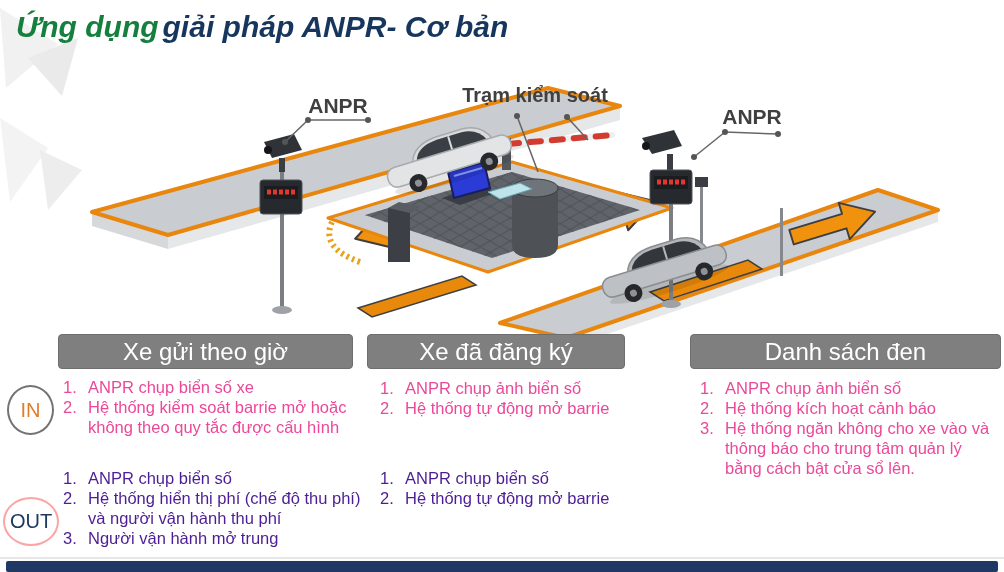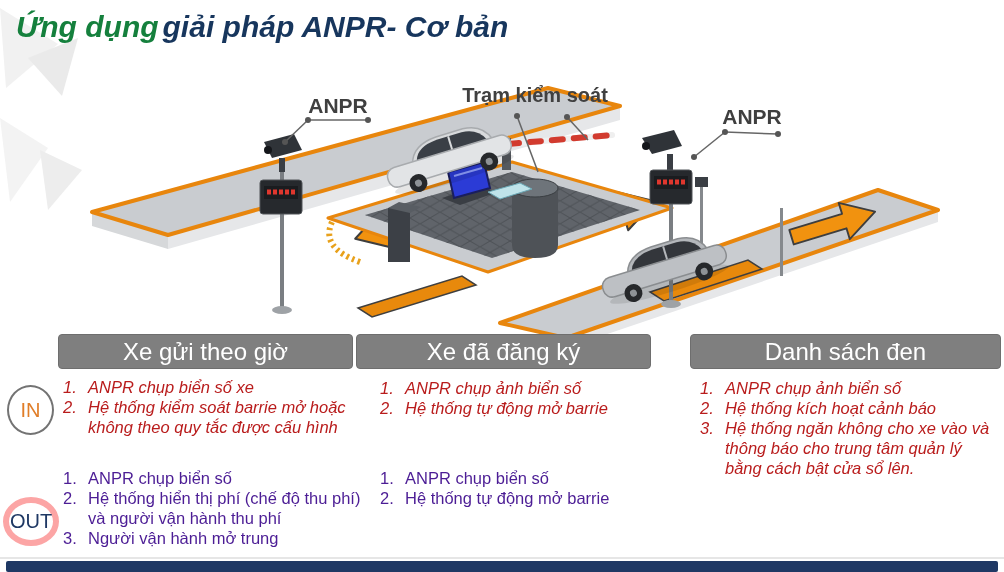--- a/index.html
+++ b/index.html
@@ -17,35 +17,35 @@
   .title .t-blue { color:#17365D; margin-left:4px; }
   
   .diagram { position:absolute; left:80px; top:80px; }
   
   .hdr {
     position:absolute; top:334px; height:35px; background:#7F7F7F;
     border:1px solid #6e6e6e; border-radius:4px; color:#ffffff;
     font-size:24px; display:flex; align-items:center; justify-content:center;
   }
   .hdr1 { left:58px;  width:295px; }
-  .hdr2 { left:356px; width:295px; }
+  .hdr2 { left:367px; width:258px; }
   .hdr3 { left:690px; width:311px; }
   
   .lane-badge {
     position:absolute; border-radius:50%;
     display:flex; align-items:center; justify-content:center;
     font-size:20px; background:#fff;
   }
   .badge-in  { left:7px; top:385px; width:47px; height:50px; border:2px solid #737373; color:#E07D28; }
-  .badge-out { left:3px; top:497px; width:56px; height:49px; border:6px solid #fca5a5; color:#1F3864; }
+  .badge-out { left:3px; top:497px; width:56px; height:49px; border:2px solid #fca5a5; color:#1F3864; }
   
   ol.items { list-style:none; margin:0; padding:0; position:absolute; counter-reset:n; font-size:16.5px; line-height:20px; }
   ol.items li { counter-increment:n; position:relative; padding-left:27px; margin:0; }
   ol.items li::before { content:counter(n) "."; position:absolute; left:2px; }
-  .orange { color:#b91c1c;font-style:italic; }
+  .orange { color:#ec4899; }
   .navy   { color:#4c1d95; }
   .c1-in  { left:61px;  top:377px; width:318px; }
   .c1-out { left:61px;  top:468px; width:320px; }
   .c2-in  { left:378px; top:378px; width:292px; }
   .c2-out { left:378px; top:468px; width:292px; }
   .c3-in  { left:698px; top:378px; width:302px; }
   
   .footer-line { position:absolute; left:0; top:557px; width:1004px; height:2px; background:#e6e6e6; }
   .footer-bar  { position:absolute; left:6px; top:561px; width:992px; height:11px; background:#1F3864; border-radius:2px; }
 </style>

